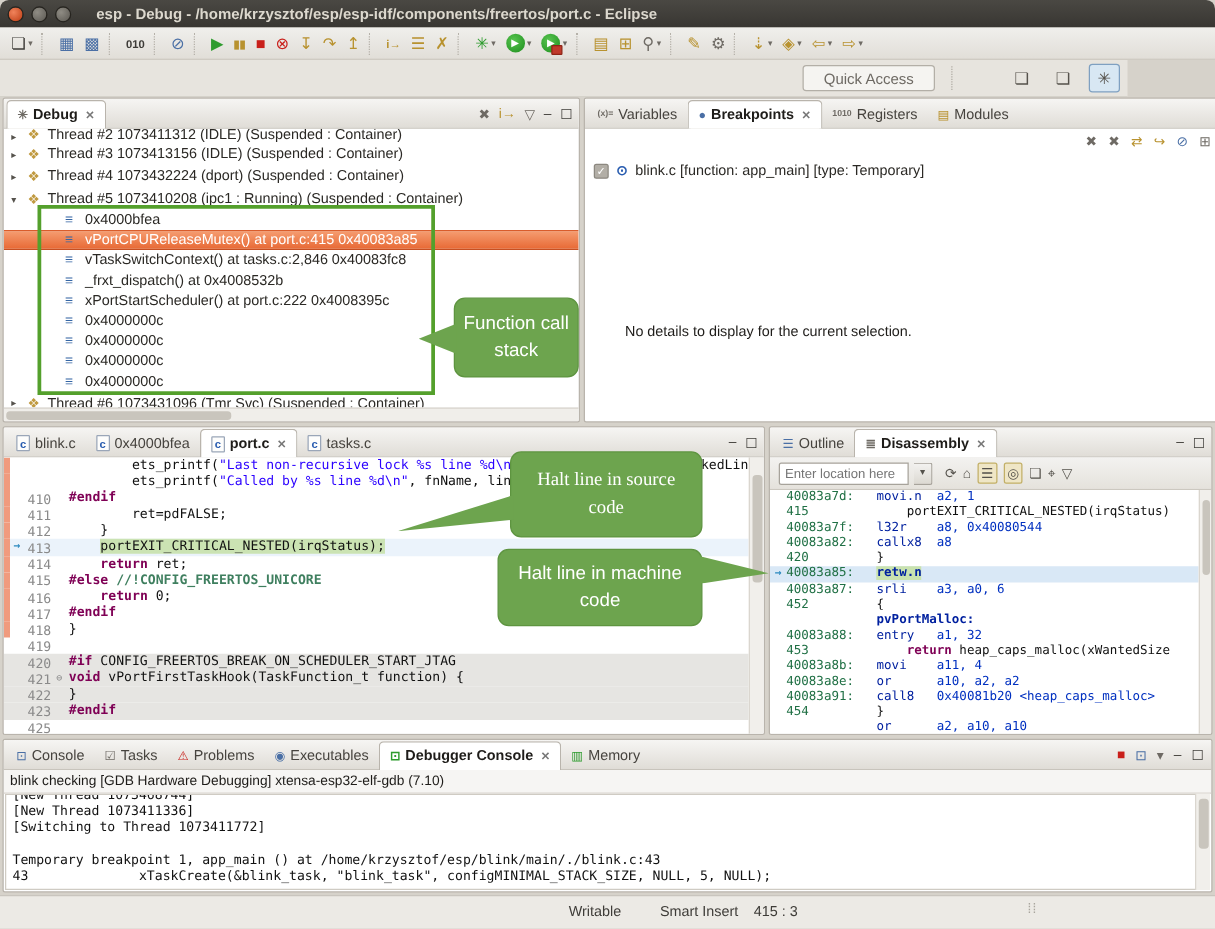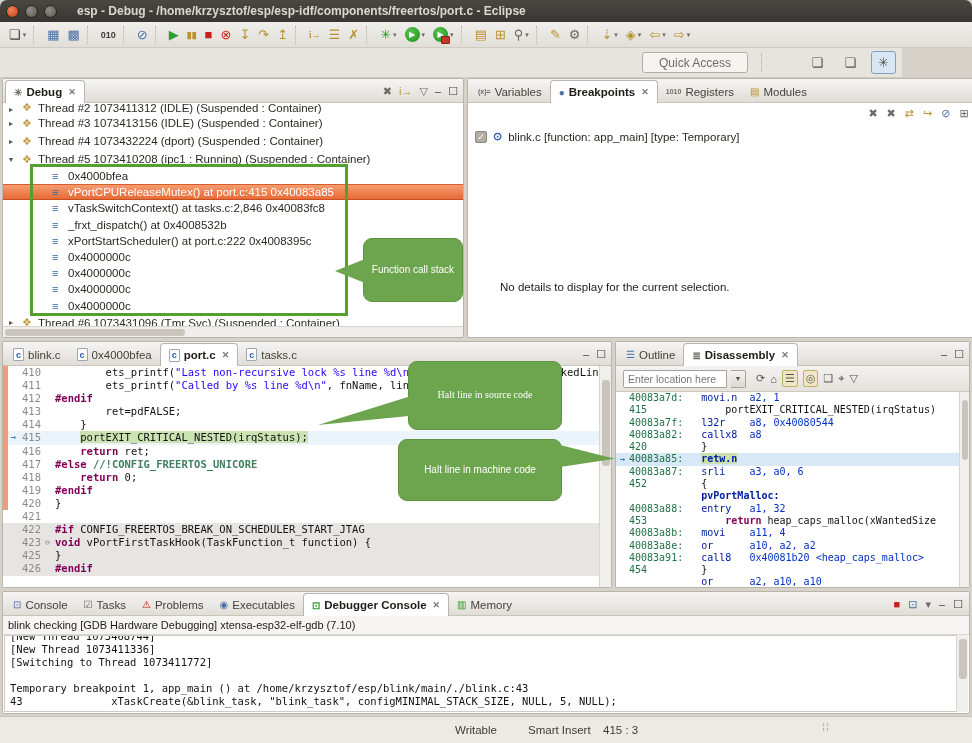--- a/index.html
+++ b/index.html
@@ -82,30 +82,30 @@
     border:3px solid #54A02C; z-index:15; pointer-events:none; }
 
   
   .bpv { left:467px; top:78px; width:565px; height:260px; }
   .bp-tools { position:absolute; right:8px; top:28px; display:flex; gap:9px; align-items:center; }
   .bp-tools .hb { font-size:11.5px; }
   .bp-item { position:absolute; left:7px; top:51px; display:flex; align-items:center; gap:6px; font-size:11.5px; color:#2B2925; }
   .cb { width:12px; height:12px; background:#B2AEA6; border:1px solid #8C8880; border-radius:2px;
     color:#fff; font-size:9px; line-height:11px; text-align:center; }
   .bp-ico { color:#2A5DB0; font-size:11px; font-weight:bold; }
-  .bp-empty { position:absolute; left:14px; top:202px; font-size:11.5px; color:#1E1C19;padding-left:18px; }
+  .bp-empty { position:absolute; left:14px; top:181px; font-size:11.5px; color:#1E1C19;padding-left:18px; }
 
   
   .edv { left:2px; top:341px; width:610px; height:247px; }
   .ed-body { position:absolute; left:0; top:24px; right:12px; bottom:0; overflow:hidden;
     font-family:"DejaVu Sans Mono",monospace; font-size:10.5px; background:#fff; }
   .ed-row { display:flex; height:13.1px; line-height:13.1px; white-space:pre; }
   .ed-bar { flex:0 0 5px; } .ed-bar.on { background:#F09B7E; }
   .ed-ptr { flex:0 0 11px; color:#2E8BC0; font-size:9px; text-align:center; font-weight:bold; }
-  .ed-num { flex:0 0 26px; text-align:right; color:#8A8A8A; padding-right:4px; }
+  .ed-num { flex:0 0 26px; text-align:right; color:#8A8A8A; padding-right:4px;margin-top:28px; }
   .ed-fold { flex:0 0 10px; color:#8A8A8A; font-size:8px; }
   .ed-code { white-space:pre; color:#111; }
   .ed-row.halt { background:#EBF3FB; }
   .ed-row.inactive { background:#E6E5E2; }
   .tk-kw { color:#7F0055; font-weight:bold; }
   .tk-str { color:#2A00FF; }
   .tk-cmt { color:#3F7F5F;font-weight:bold; }
   .tk-hl { background:#CBE3B3; }
   .vscroll { position:absolute; right:0; top:24px; bottom:0; width:12px; background:#F1EFEB; border-left:1px solid #DAD6CF; }
   .vthumb { position:absolute; left:2px; top:14px; width:8px; height:86px; background:#C9C5BD; border-radius:3px; }
@@ -155,21 +155,21 @@
   .statusbar { position:absolute; left:0; top:716px; width:972px; height:27px;
     background:#ECEAE5; border-top:1px solid #C9C5BE; font-size:11.5px; color:#3E3C38; }
   .sb-writable { position:absolute; left:455px; top:7px; }
   .sb-insert { position:absolute; left:528px; top:7px; }
   .sb-caret { position:absolute; left:603px; top:7px; }
   .sb-handle { position:absolute; left:822px; top:4px; color:#A9A59D; font-size:11px; letter-spacing:1px; }
 
   
   .callout { position:absolute; background:#6DA44E; border:1px solid #5E9440; border-radius:9px;
     color:#fff; display:flex; align-items:center; justify-content:center; text-align:center;
-    font-size:10px; line-height:1.45; z-index:30; padding:4px 6px; }
+    font-size:15px; line-height:1.45; z-index:30; padding:4px 6px; }
   .tail { position:absolute; background:#6DA44E; }
   .callout.c1 { left:363px; top:238px; width:100px; height:64px; }
   .c1 .tail { left:-29px; top:17px; width:30px; height:30px; clip-path:polygon(100% 10%,100% 90%,0 50%); }
   .callout.c2 { left:408px; top:361px; width:154px; height:69px;font-family:Liberation Serif, serif; }
   .c2 .tail { left:-91px; top:34px; width:93px; height:29px; clip-path:polygon(100% 0,100% 68%,0 100%); }
   .callout.c3 { left:398px; top:439px; width:164px; height:62px; }
   .c3 .tail { right:-54px; top:5px; width:55px; height:22px; clip-path:polygon(0 0,0 100%,100% 62%); }
 </style>
 </head>
 <body>

